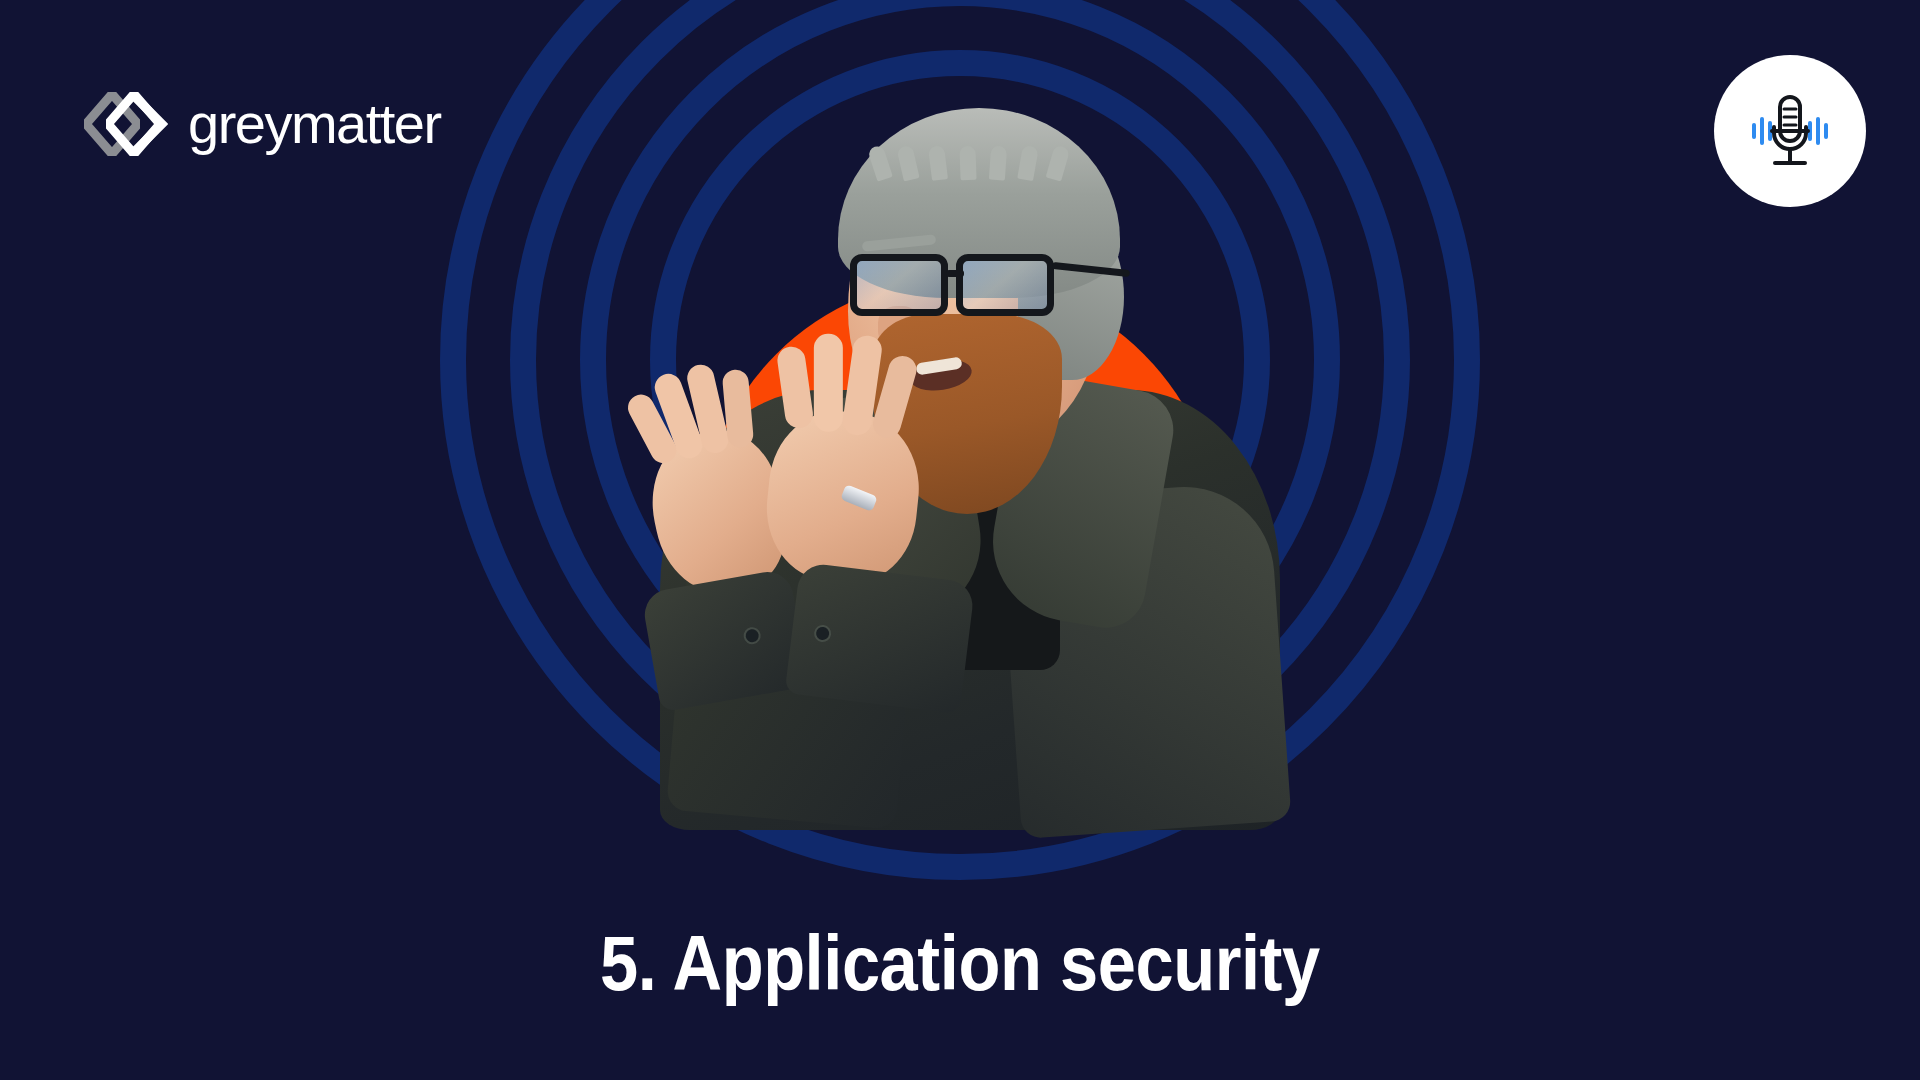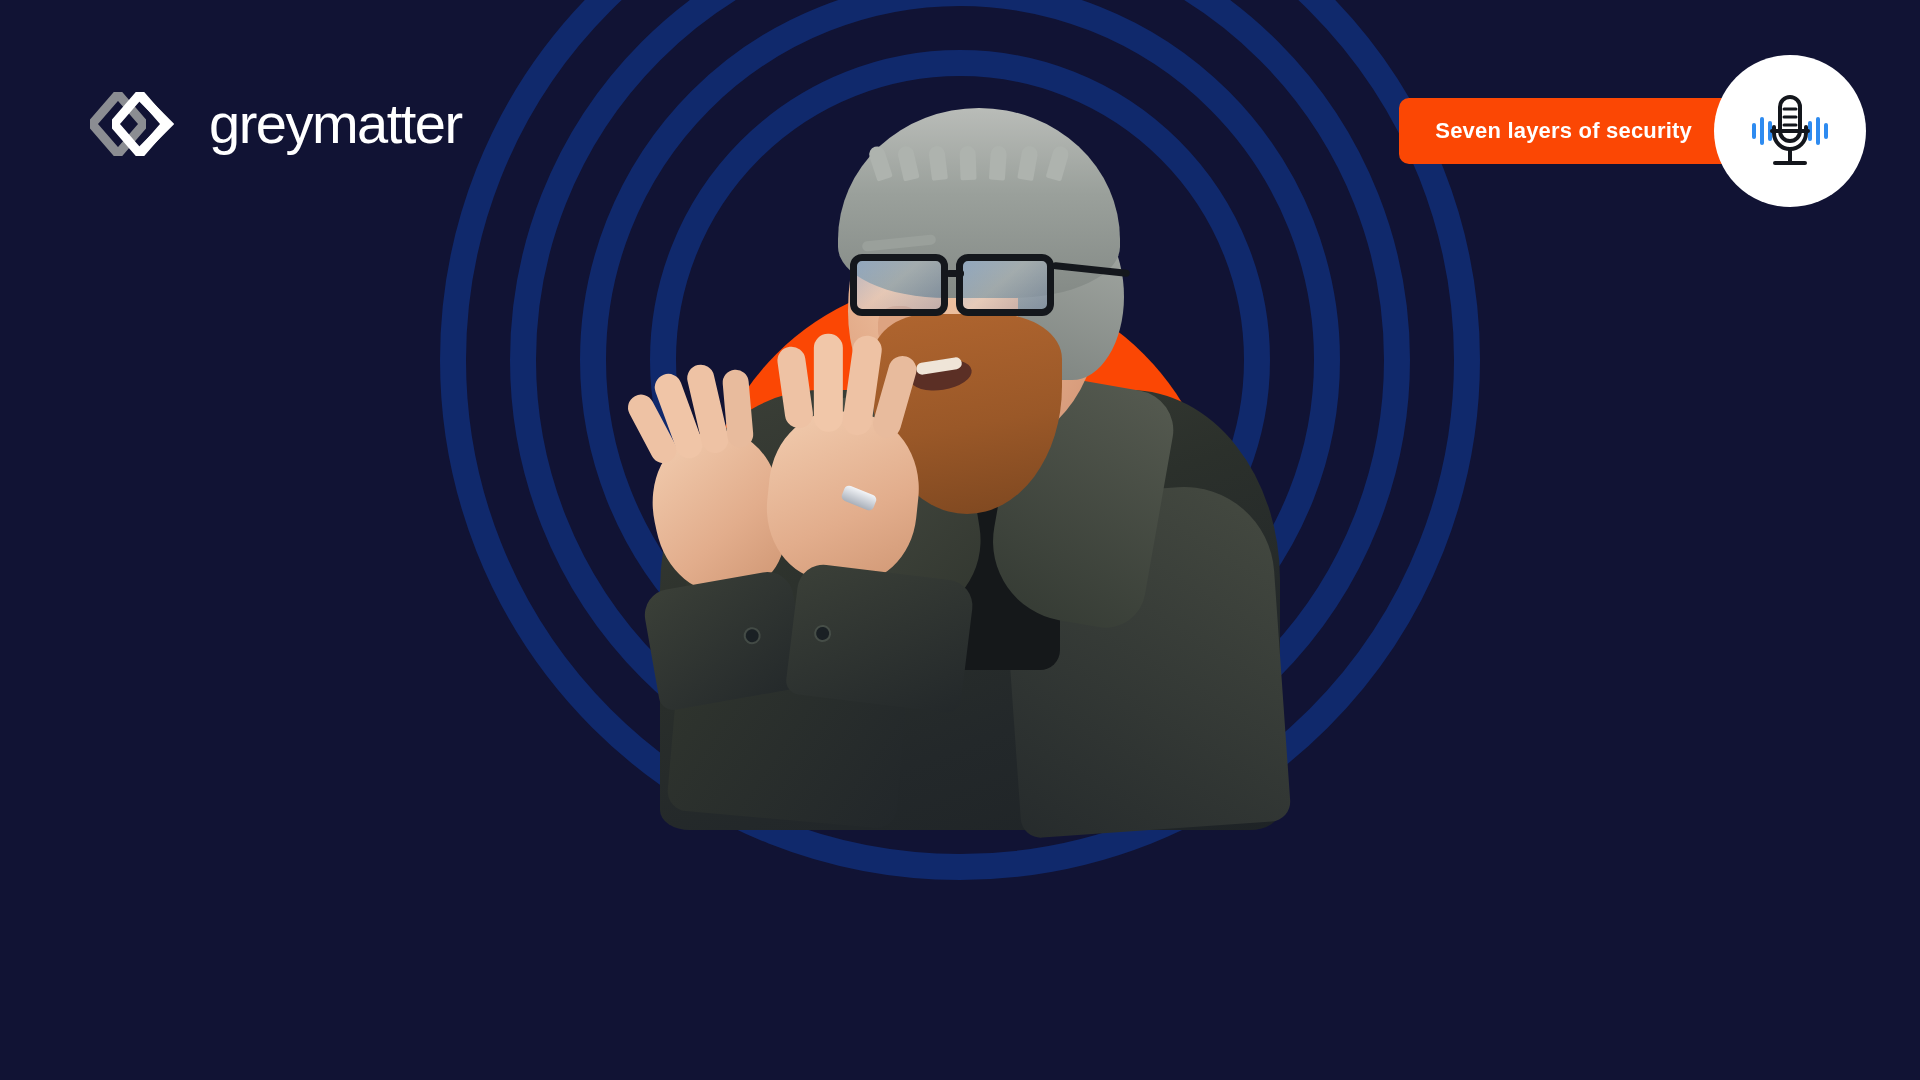--- a/index.html
+++ b/index.html
@@ -201,22 +201,22 @@
   .cuff-l { left:40px; top:520px; width:150px; height:120px; transform:rotate(-10deg); }
   .cuff-r { left:182px; top:512px; width:176px; height:132px; transform:rotate(7deg); }
   .cuff-btn {
     position:absolute; width:13px; height:13px;
     background:#1a2024; border-radius:50%;
     box-shadow:0 0 0 2px rgba(90,100,92,.5);
   }
 
   
   .logo {
-    position:absolute; left:90px; top:88px;
-    display:flex; align-items:center; gap:35px;
+    position:absolute; left:84px; top:88px;
+    display:flex; align-items:center; gap:20px;
     z-index:40;
     text-align:right;
   }
   .logo-mark { position:relative; width:84px; height:72px; }
   .chev { position:absolute; top:50%; transform:translateY(-50%) ; }
   .chev svg { display:block; }
   .logo-text {
     color:#ffffff;
     font-size:56px;
     font-weight:400;
@@ -369,21 +369,20 @@
       <div class="chev" style="left:44px;">
         <svg width="40" height="64" viewBox="0 0 40 64" aria-hidden="true">
           <path d="M6 4 L34 32 L6 60" fill="none" stroke="#ffffff" stroke-width="9" stroke-linecap="square"></path>
         </svg>
       </div>
     </div>
     <div class="logo-text">greymatter</div>
   </div>
 
   <div class="badge-wrap">
-    <div class="badge-pill">Seven layers of security</div>
     <div class="mic-circle">
       <svg width="96" height="96" viewBox="0 0 96 96" aria-hidden="true">
 
         <g stroke="#2e8bf0" stroke-width="4" stroke-linecap="round">
           <line x1="12" y1="42" x2="12" y2="54"></line>
           <line x1="20" y1="36" x2="20" y2="60"></line>
           <line x1="28" y1="40" x2="28" y2="56"></line>
         </g>
 
         <g stroke="#2e8bf0" stroke-width="4" stroke-linecap="round">
@@ -404,14 +403,17 @@
 
         <line x1="30" y1="48" x2="66" y2="48" stroke="#13161c" stroke-width="4" stroke-linecap="round"></line>
 
         <line x1="48" y1="66" x2="48" y2="78" stroke="#13161c" stroke-width="4" stroke-linecap="round"></line>
         <line x1="33" y1="80" x2="63" y2="80" stroke="#13161c" stroke-width="4" stroke-linecap="round"></line>
       </svg>
     </div>
   </div>
 
 
+  <div class="title">
+    <span>5. Application security</span>
+  </div>
 
 </div>
 
 </body></html>

